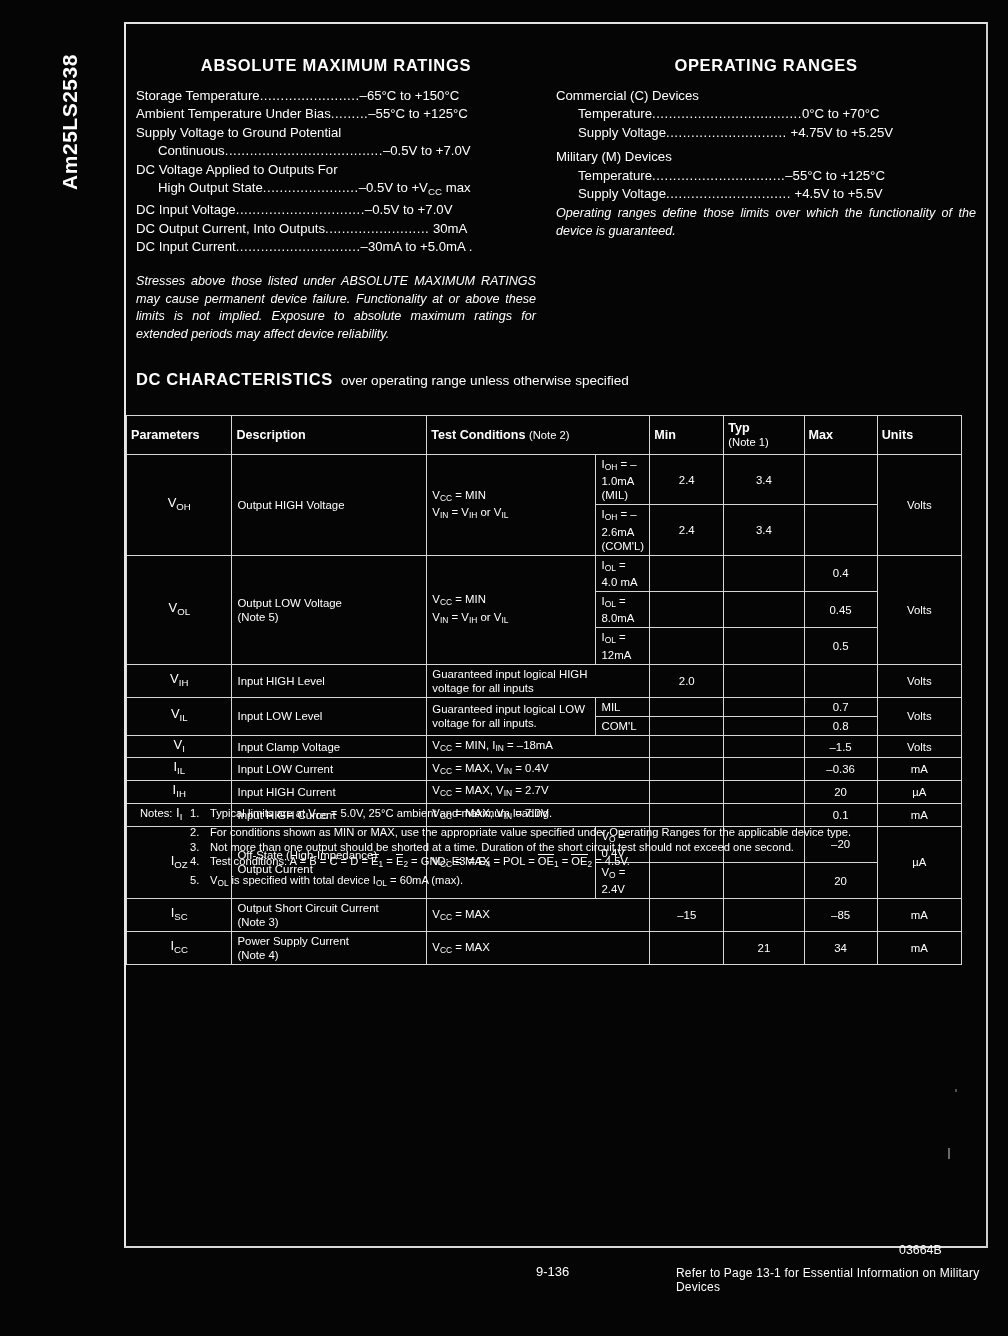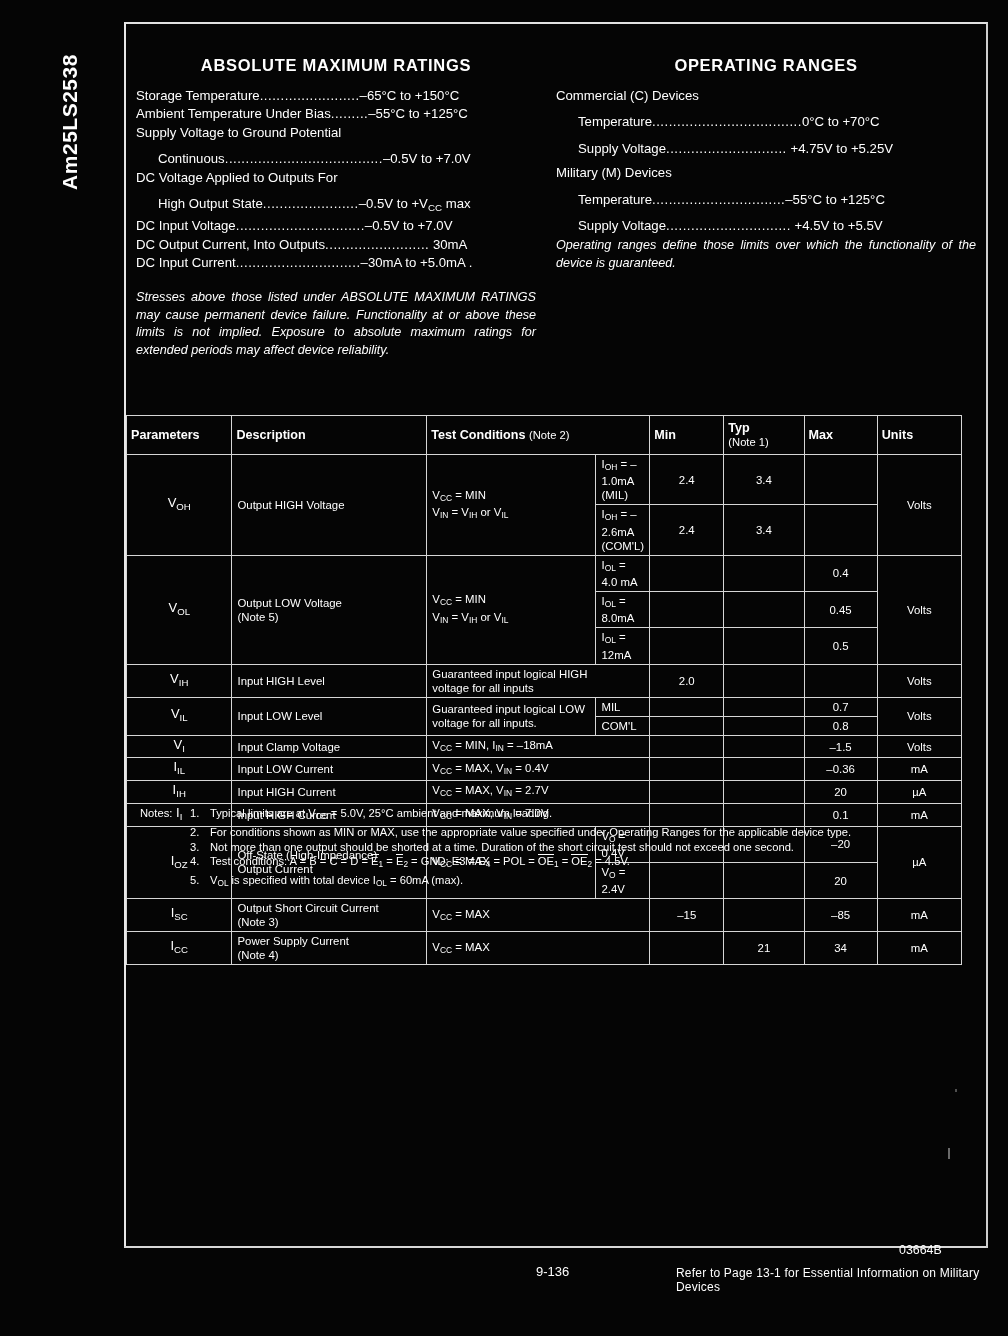--- a/index.html
+++ b/index.html
@@ -33,21 +33,21 @@
   .col-right{position:absolute;left:556px;top:56px;width:420px;}
 
   h2.sec{
     font-size:16.5px;font-weight:bold;letter-spacing:.7px;margin:0 0 12px 0;
     text-align:center;
   }
   h2.sec.left-h{text-align:center;}
 
   .spec{font-size:13.2px;line-height:18.4px;white-space:nowrap;}
   .spec .row{display:block;}
-  .ind{padding-left:22px;margin-top:8px;}
+  .ind{padding-left:22px;}
   .dots{letter-spacing:.5px;}
 
   .italic-note{
     font-size:12.6px;line-height:17.4px;font-style:italic;
     text-align:justify;margin-top:17px;
   }
   .italic-note.rng{margin-top:2px;}
 
   
   .dc-head{position:absolute;left:136px;top:370px;font-size:0;}
@@ -119,20 +119,23 @@
       <div class="row">Commercial (C) Devices</div>
       <div class="row ind">Temperature<span class="dots">....................................</span>0°C to&nbsp;+70°C</div>
       <div class="row ind">Supply Voltage<span class="dots">.............................</span> +4.75V to +5.25V</div>
       <div class="row" style="margin-top:6px">Military (M) Devices</div>
       <div class="row ind">Temperature<span class="dots">................................</span>–55°C to +125°C</div>
       <div class="row ind">Supply Voltage<span class="dots">..............................</span> +4.5V to +5.5V</div>
     </div>
     <div class="italic-note rng">Operating ranges define those limits over which the functionality of the device is guaranteed.</div>
   </div>
 
+  <div class="dc-head">
+    <b>DC CHARACTERISTICS</b><span>over operating range unless otherwise specified</span>
+  </div>
 
   <table class="dc">
     <thead>
       <tr>
         <th style="width:97px">Parameters</th>
         <th style="width:188px">Description</th>
         <th class="hdr-tc" style="width:272px" colspan="2">Test Conditions <span class="sub">(Note 2)</span></th>
         <th style="width:66px">Min</th>
         <th class="hdr-typ" style="width:72px">Typ<span class="sub">(Note 1)</span></th>
         <th style="width:65px">Max</th>

